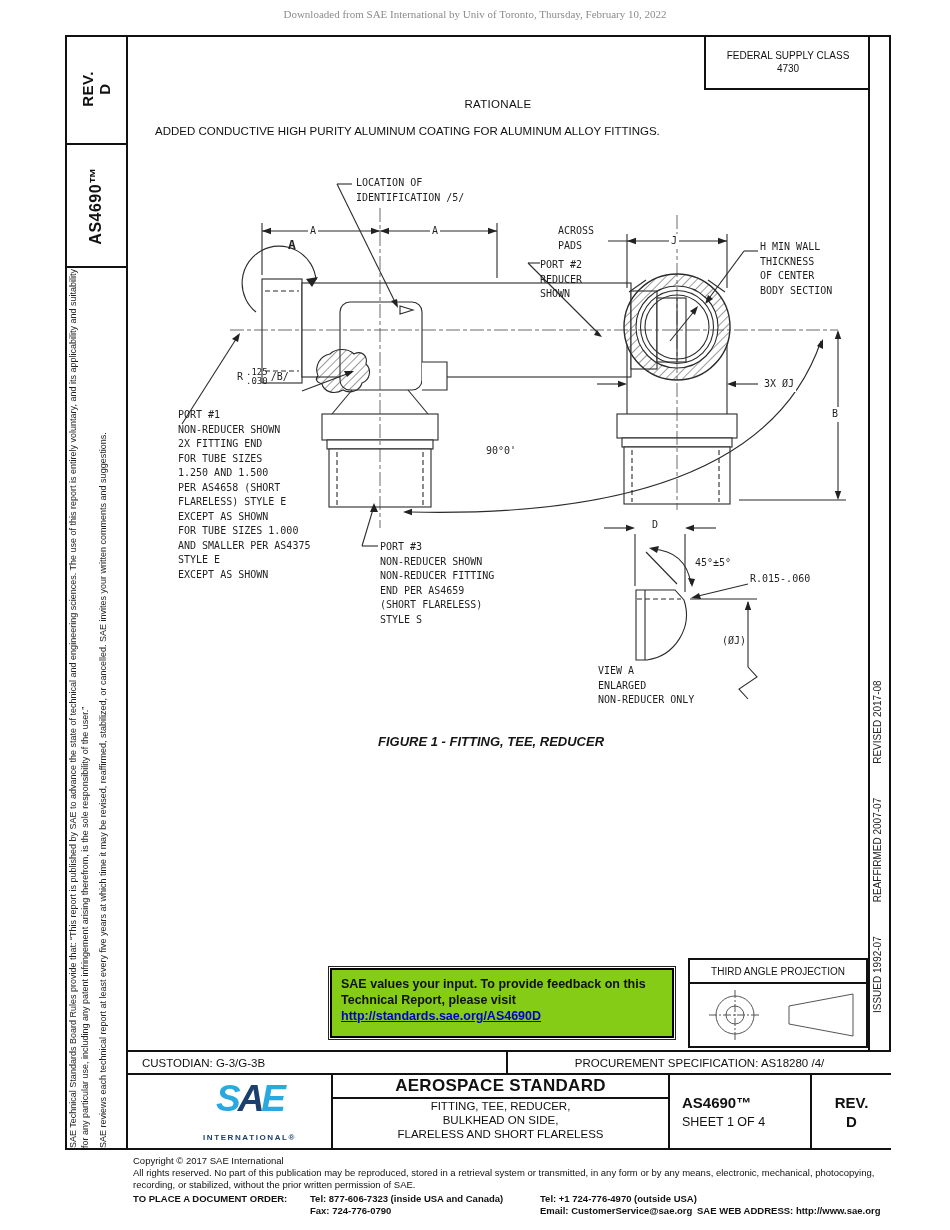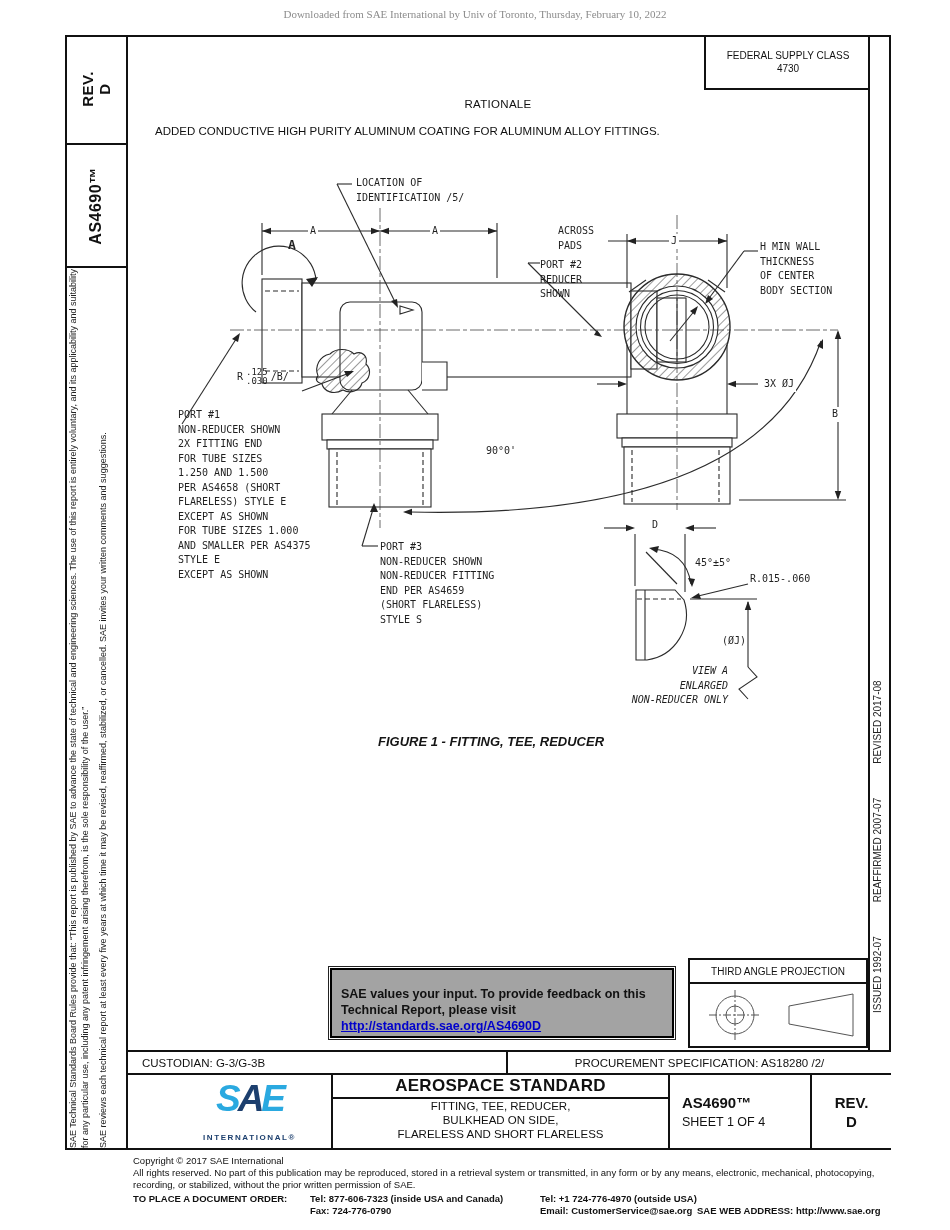--- a/index.html
+++ b/index.html
@@ -27,21 +27,21 @@
        font-size:10px;line-height:13px;}
   .rationale-t{left:128px;top:98px;width:740px;text-align:center;font-size:11.5px;letter-spacing:.3px;}
   .rationale-x{left:155px;top:125px;font-size:11.5px;}
   .cad{position:absolute;font-family:"DejaVu Sans Mono",monospace;font-size:10px;line-height:14.5px;
        white-space:pre;color:#1f1f1f;}
   .dimtxt{background:#fff;padding:0 2px;}
   .bigA{font-size:13px;font-weight:bold;}
   .stack{display:inline-flex;flex-direction:column;font-size:9px;line-height:9px;vertical-align:middle;margin:0 3px;}
   .figcap{left:378px;top:734px;font-size:13px;font-weight:bold;font-style:italic;color:#151515;}
   .fbox{left:330px;top:968px;width:344px;height:70px;border:2px solid #000;outline:1px solid #222;outline-offset:1px;
-        box-sizing:border-box;padding:16px 9px;font-size:12.5px;font-weight:bold;line-height:16px;background:#a3a3a3;}
+        box-sizing:border-box;padding:6px 9px;font-size:12.5px;font-weight:bold;line-height:16px;background:#84cc16;}
   .fbox a{font-weight:bold;}
   .pbox{left:688px;top:958px;width:180px;height:90px;border:2px solid #111;box-sizing:border-box;background:#fff;}
   .pbox .hd{height:24px;border-bottom:2px solid #111;box-sizing:border-box;display:flex;align-items:center;
             justify-content:center;font-size:10px;}
   .pbox .bd{display:flex;align-items:center;justify-content:center;height:62px;}
   .crow{left:128px;top:1050px;width:763px;height:25px;border-top:2px solid #111;border-bottom:2px solid #111;
         box-sizing:border-box;display:flex;font-size:11.5px;background:#fff;}
   .crow .c1{width:380px;border-right:2px solid #111;box-sizing:border-box;display:flex;align-items:center;padding-left:14px;}
   .crow .c2{flex:1;display:flex;align-items:center;justify-content:center;}
   .tblock{left:128px;top:1075px;width:763px;height:73px;display:flex;box-sizing:border-box;background:#fff;}
@@ -273,21 +273,21 @@
 NON-REDUCER FITTING
 END PER AS4659
 (SHORT FLARELESS)
 STYLE S</div>
   <div class="cad dimtxt" style="left:762px;top:377px;">3X ØJ</div>
   <div class="cad dimtxt" style="left:830px;top:407px;">B</div>
   <div class="cad dimtxt" style="left:650px;top:518px;">D</div>
   <div class="cad dimtxt" style="left:693px;top:556px;">45°±5°</div>
   <div class="cad" style="left:750px;top:572px;">R.015-.060</div>
   <div class="cad" style="left:722px;top:634px;">(ØJ)</div>
-  <div class="cad" style="left:598px;top:664px;width:130px;text-align:right;font-style:italic;">VIEW A
+  <div class="cad" style="left:598px;top:664px;width:130px;text-align:left;">VIEW A
 ENLARGED
 NON-REDUCER ONLY</div>
 
   <div class="abs figcap">FIGURE 1 - FITTING, TEE, REDUCER</div>
 
   <div class="abs fbox">
     <span style="white-space:pre-line;">SAE values your input. To provide feedback on this
 Technical Report, please visit</span><br>
     <a class="lnk" href="#">http://standards.sae.org/AS4690D</a>
   </div>
@@ -302,21 +302,21 @@
           <line x1="16" y1="29" x2="68" y2="29" stroke-dasharray="8 2 2 2"></line>
           <line x1="42" y1="4" x2="42" y2="54" stroke-dasharray="8 2 2 2"></line>
           <polygon points="96,20 160,8 160,50 96,38"></polygon>
         </g>
       </svg>
     </div>
   </div>
 
   <div class="abs crow">
     <div class="c1">CUSTODIAN: G-3/G-3B</div>
-    <div class="c2">PROCUREMENT SPECIFICATION: AS18280 /2/</div>
+    <div class="c2">PROCUREMENT SPECIFICATION: AS18280 /4/</div>
   </div>
 
   <div class="abs tblock">
     <div class="cell logocell">
       <div class="logoSAE">
         <span style="color:#2aa9e0;">S</span><span style="color:#1c3f6e;">A</span><span style="color:#2aa9e0;">E</span>
       </div>
       <div class="logosub" style="color:#1c3f6e;">INTERNATIONAL®</div>
     </div>
     <div class="cell titlecell">

